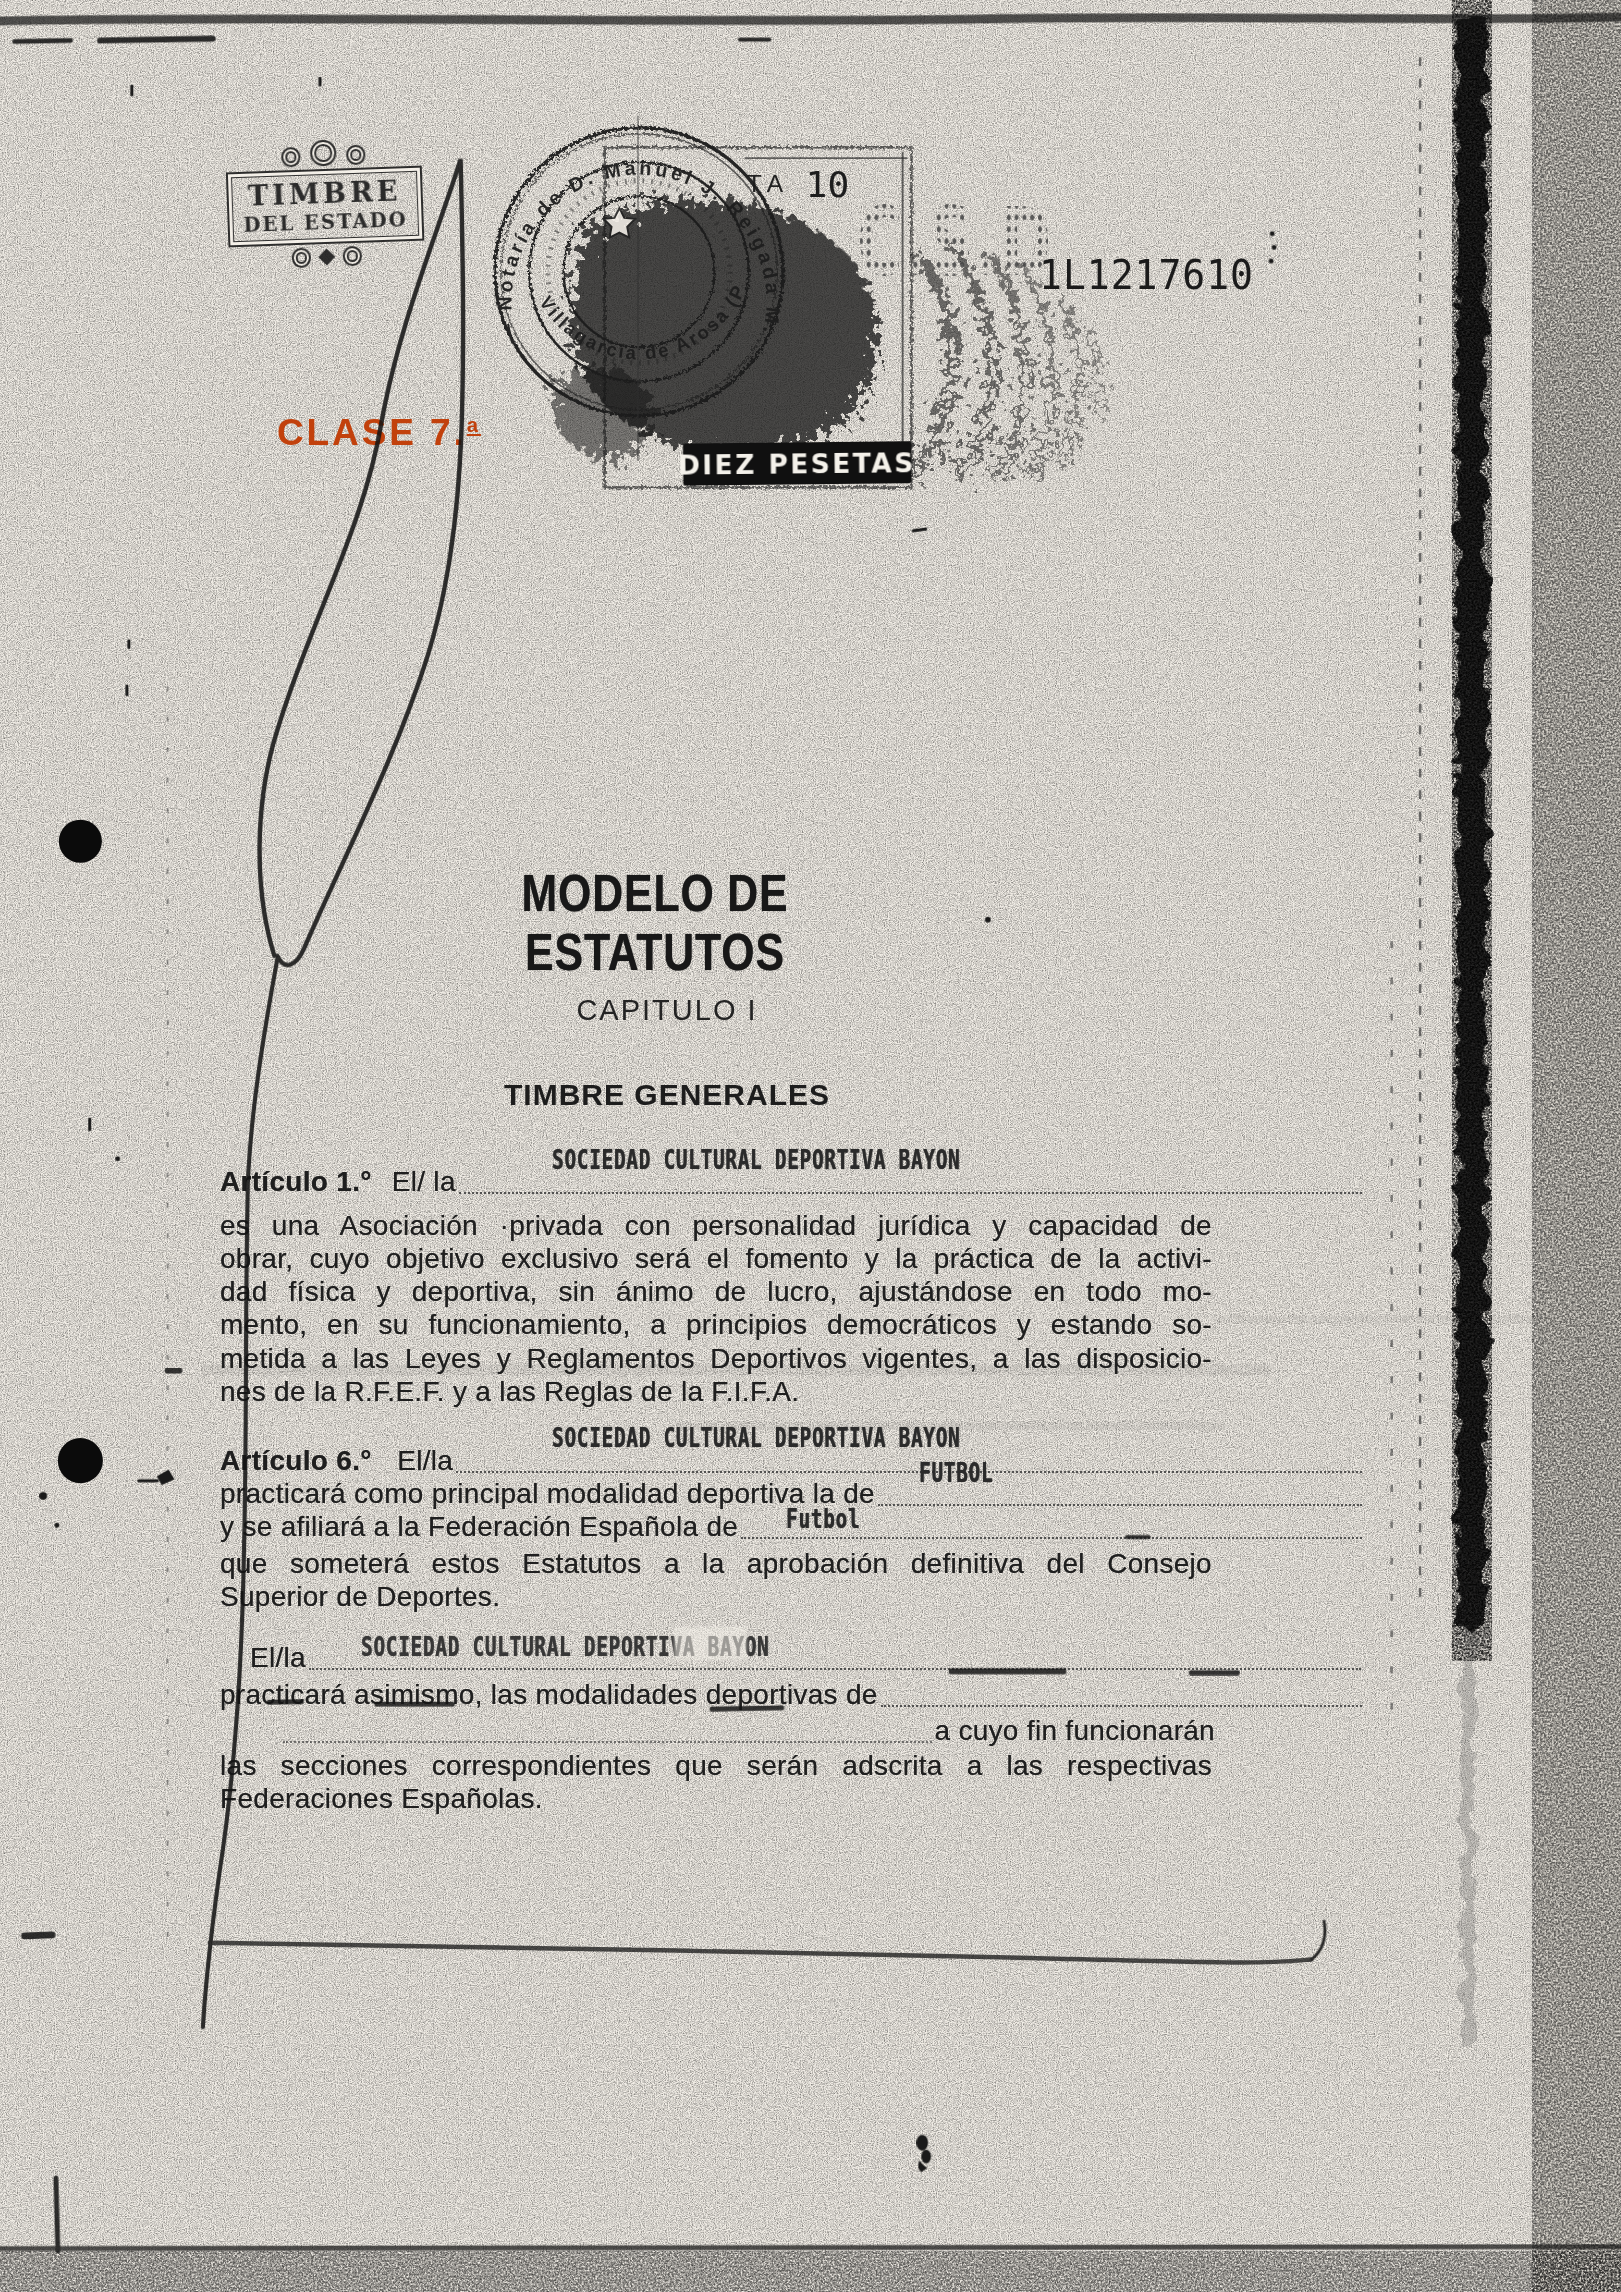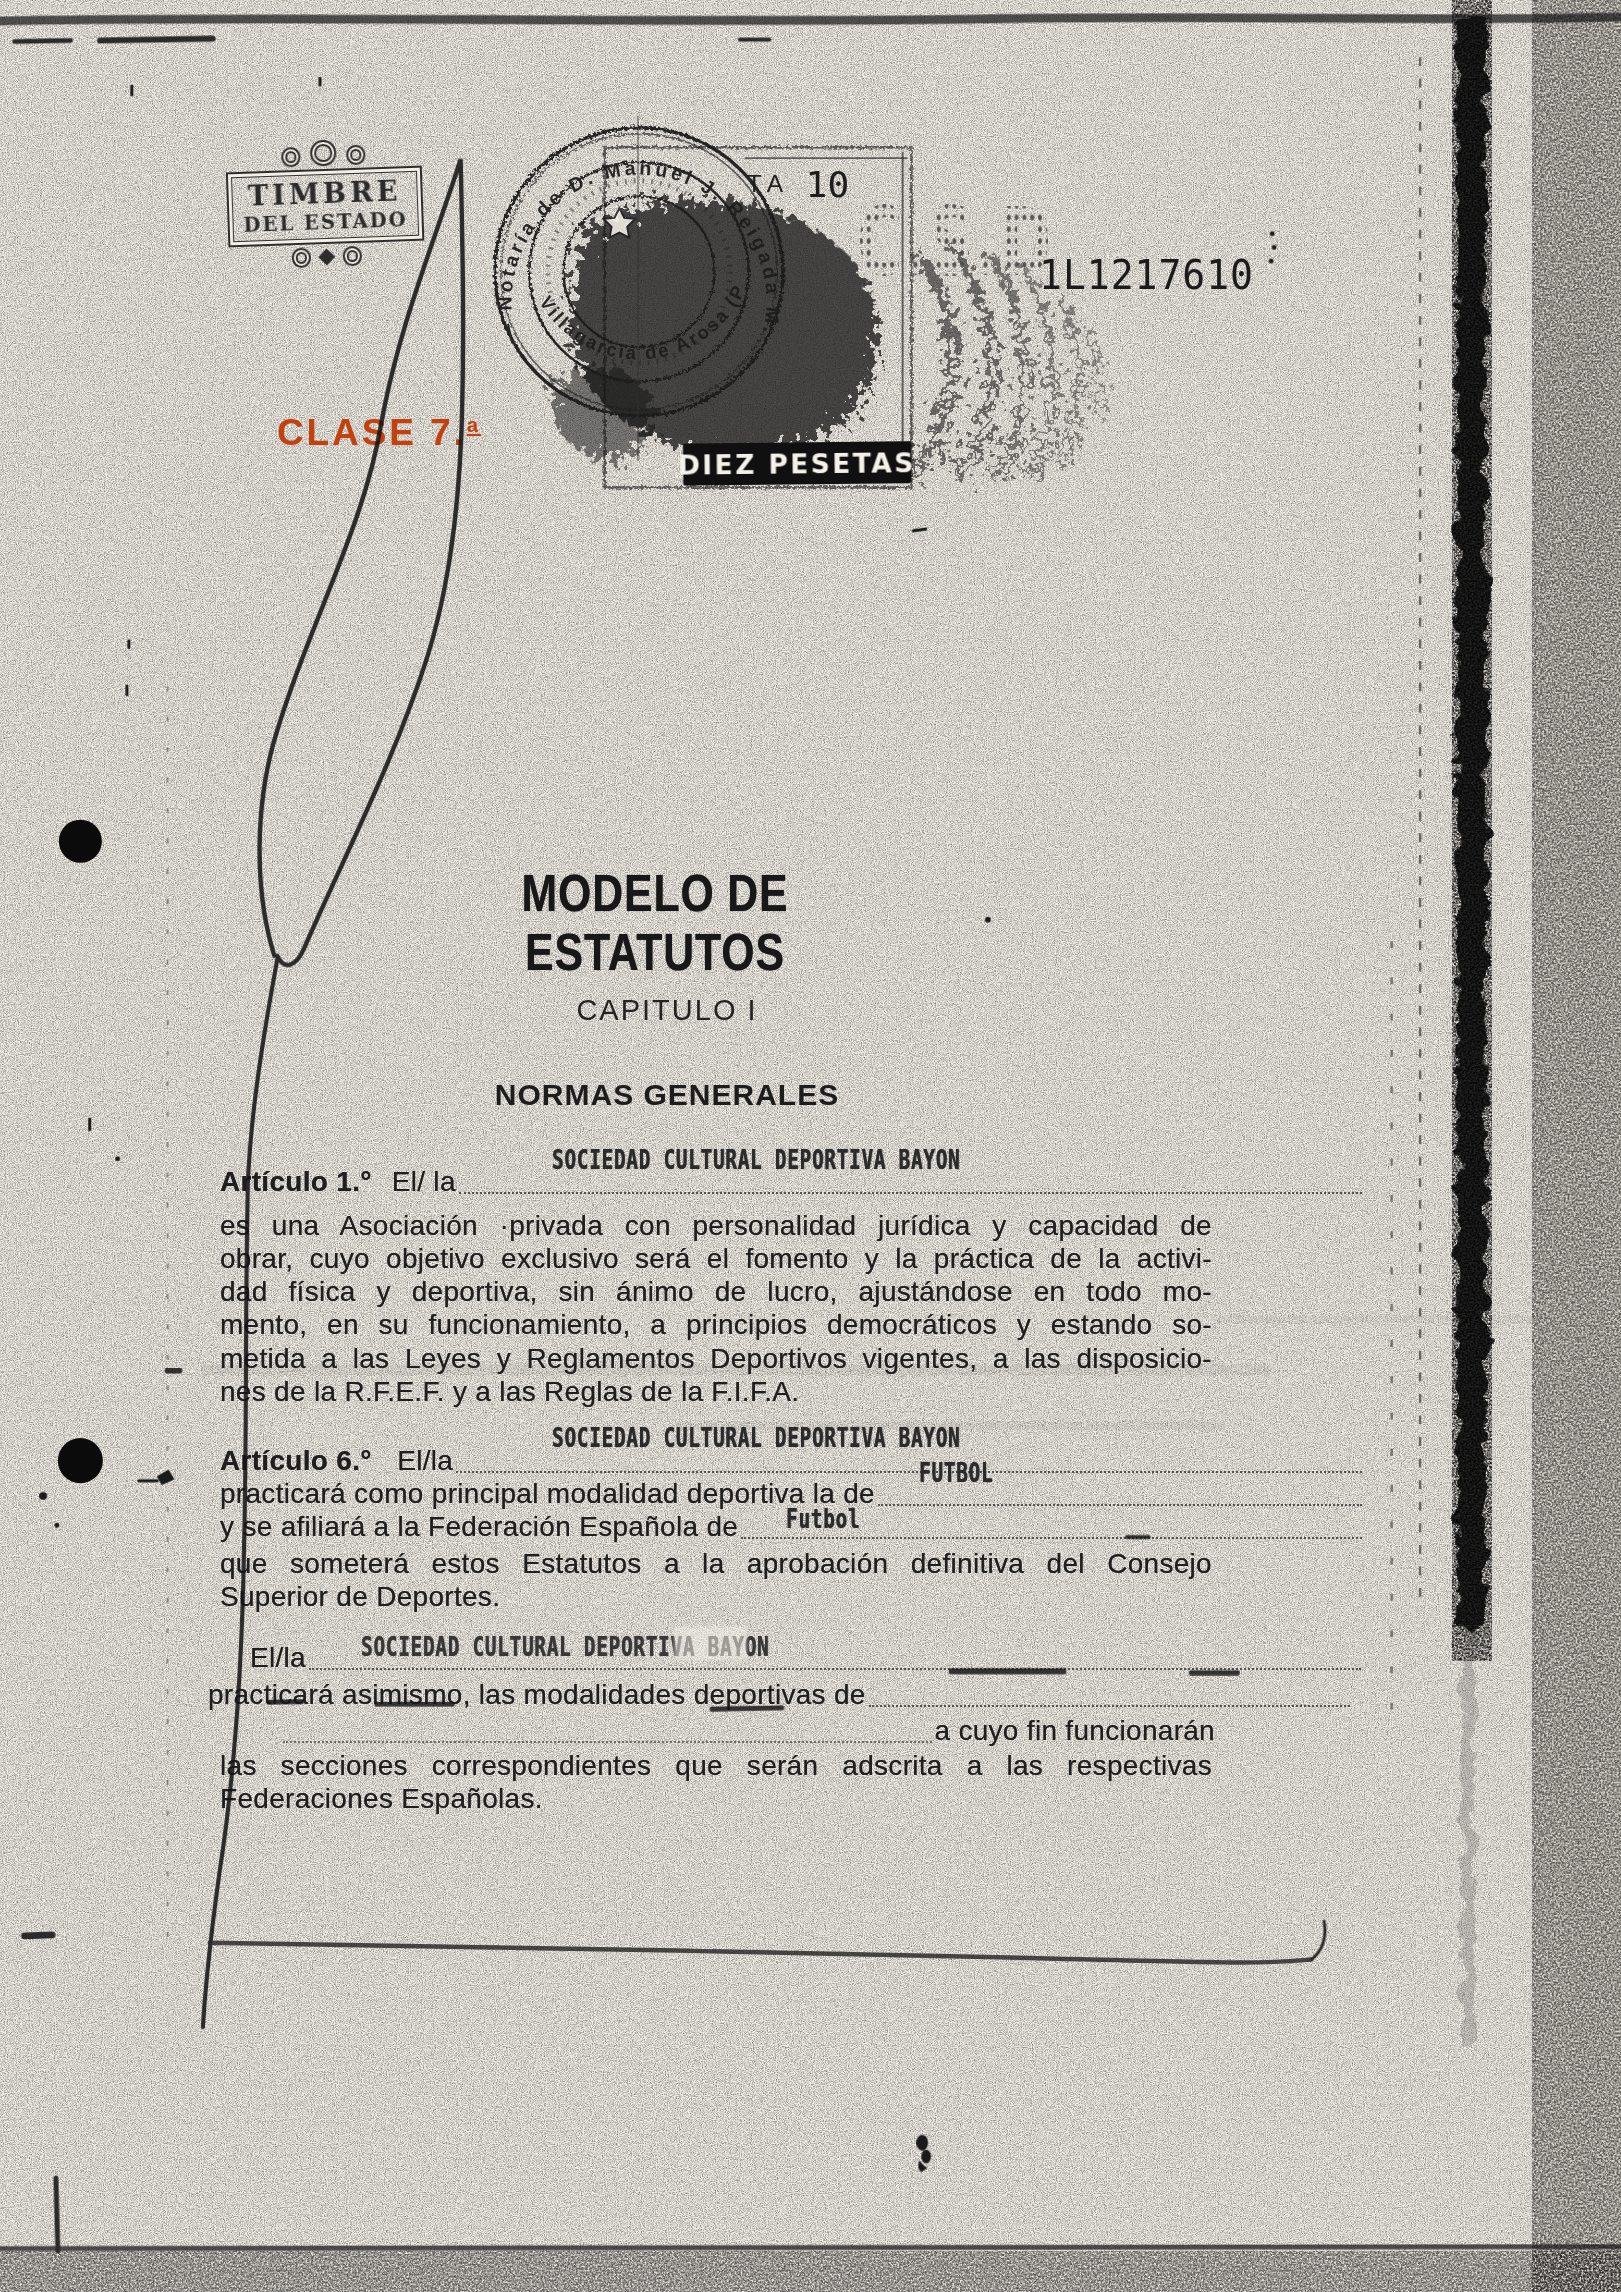--- a/index.html
+++ b/index.html
@@ -177,21 +177,21 @@
   </div>
 
   <div class="csd" style="z-index:3">C.S.D</div>
   <div class="serial" style="z-index:3">1L1217610</div>
   <div class="clase" style="z-index:3">
     <span>CLASE 7.</span><sup>a</sup>
   </div>
 
   <div class="title" style="z-index:3">MODELO DE ESTATUTOS</div>
   <div class="chapter" style="z-index:3">CAPITULO I</div>
-  <div class="section" style="z-index:3">NORMAS GENERALES</div>
+  <div class="section" style="z-index:3">TIMBRE GENERALES</div>
 
   <div class="row" style="left:220px;top:1165px;width:1145px;z-index:3">
     <span class="p b">Artículo 1.°</span>
     <span class="p" style="margin-left:20px">El/ la</span>
     <span class="leader"></span>
   </div>
   <div class="typed" style="left:552px;top:1144px;z-index:4">SOCIEDAD CULTURAL DEPORTIVA BAYON</div>
 
   <div class="line" style="top:1209px;z-index:3">es una Asociación ·privada con personalidad jurídica y capacidad de</div>
   <div class="line" style="top:1242px;z-index:3">obrar, cuyo objetivo exclusivo será el fomento y la práctica de la activi-</div>
@@ -222,21 +222,21 @@
   <div class="line" style="top:1547px;z-index:3">que someterá estos Estatutos a la aprobación definitiva del Consejo</div>
   <div class="line last" style="top:1580px;z-index:3">Superior de Deportes.</div>
 
   <div class="row" style="left:250px;top:1641px;width:1114px;z-index:3">
     <span class="p">El/la</span>
     <span class="leader"></span>
   </div>
   <div class="typed" style="left:361px;top:1631px;opacity:.92;z-index:4">SOCIEDAD CULTURAL DEPORTIVA BAYON</div>
   <div class="smudge" style="left:674px;top:1627px;width:73px;height:33px;z-index:5"></div>
 
-  <div class="row" style="left:208px;top:1678px;width:1145px;z-index:3">
+  <div class="row" style="left:220px;top:1678px;width:1145px;z-index:3">
     <span class="p">practicará asimismo, las modalidades deportivas de</span>
     <span class="leader"></span>
   </div>
 
   <div class="row" style="left:280px;top:1714px;width:935px;z-index:3">
     <span class="leader" style="opacity:.7"></span>
     <span class="p">a cuyo fin funcionarán</span>
   </div>
 
   <div class="line" style="top:1749px;z-index:3">las secciones correspondientes que serán adscrita a las respectivas</div>

